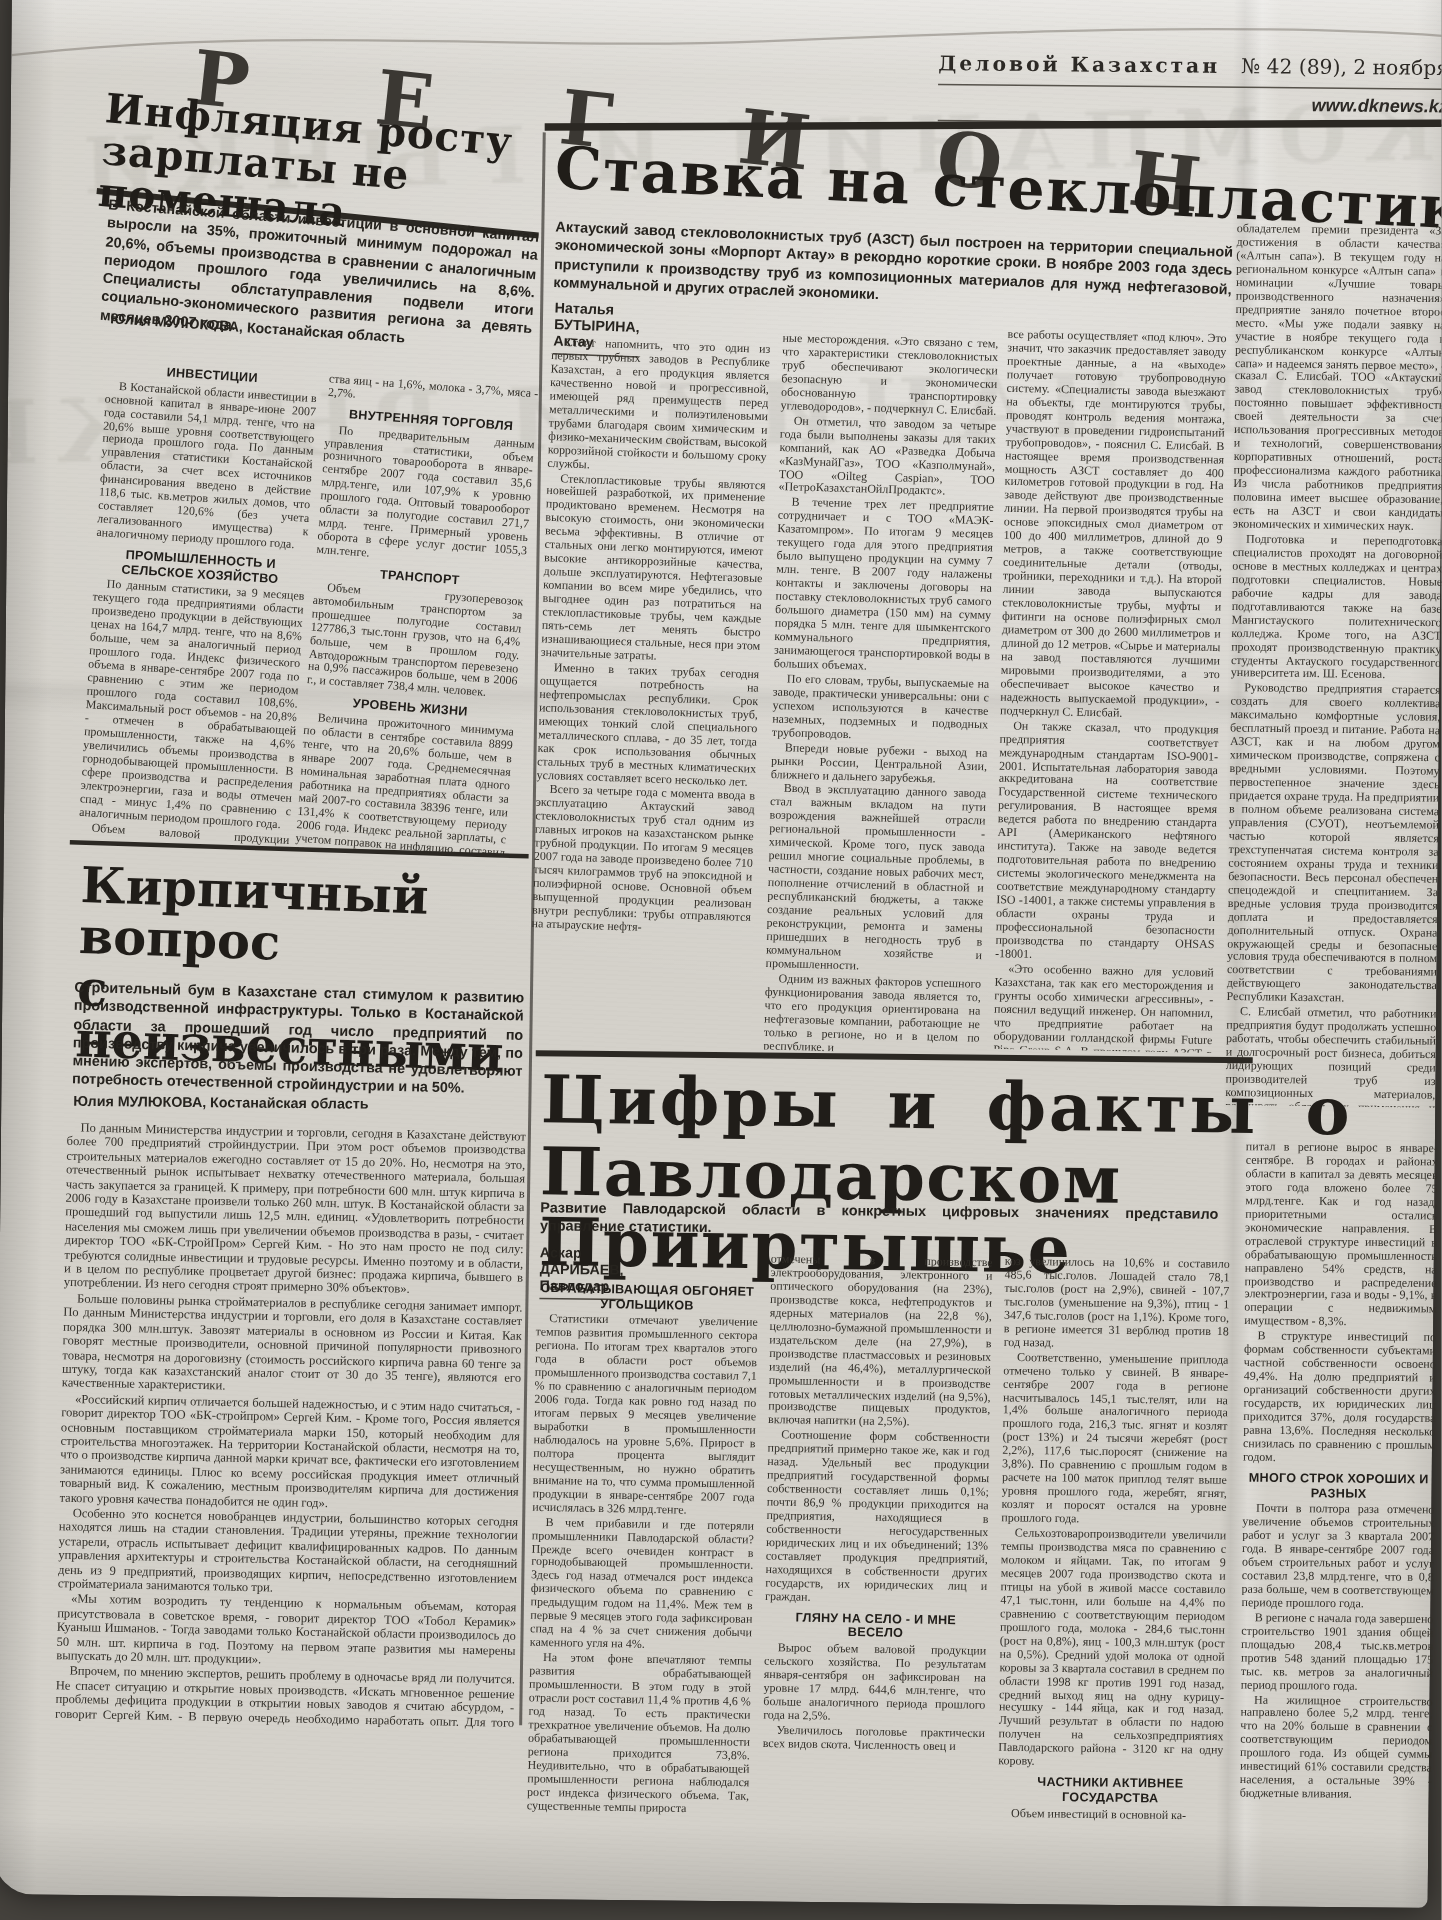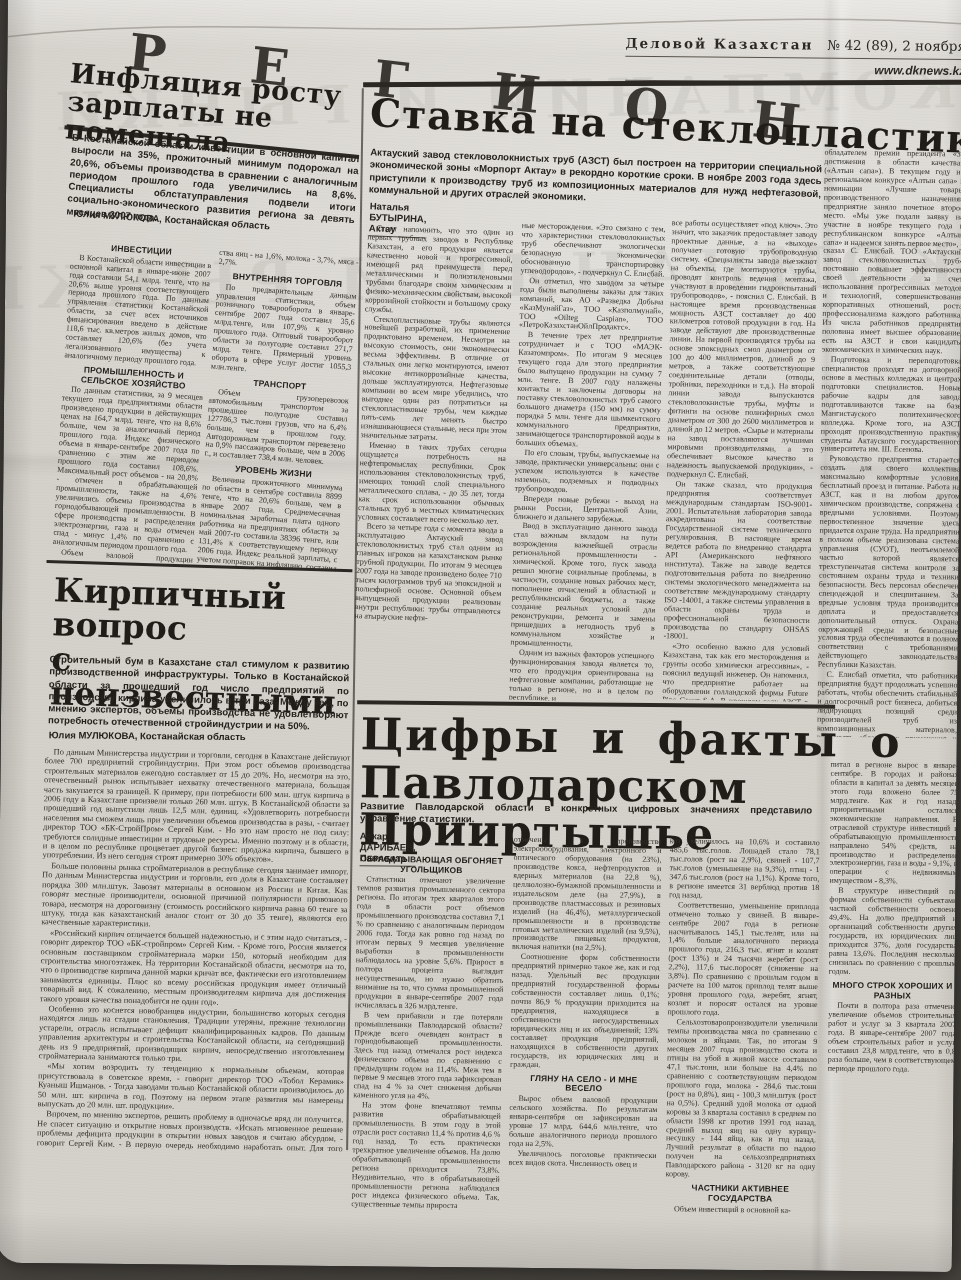--- a/index.html
+++ b/index.html
@@ -206,16 +206,18 @@
         <p class="para">Соответственно, уменьшение приплода отмечено только у свиней. В январе-сентябре 2007 года в регионе насчитывалось 145,1 тыс.телят, или на 1,4% больше аналогичного периода прошлого года, 216,3 тыс. ягнят и козлят (рост 13%) и 24 тысячи жеребят (рост 2,2%), 117,6 тыс.поросят (снижение на 3,8%). По сравнению с прошлым годом в расчете на 100 маток приплод телят выше уровня прошлого года, жеребят, ягнят, козлят и поросят остался на уровне прошлого года.</p>
         <p class="para">Сельхозтоваропроизводители увеличили темпы производства мяса по сравнению с молоком и яйцами. Так, по итогам 9 месяцев 2007 года производство скота и птицы на убой в живой массе составило 47,1 тыс.тонн, или больше на 4,4% по сравнению с соответствующим периодом прошлого года, молока - 284,6 тыс.тонн (рост на 0,8%), яиц - 100,3 млн.штук (рост на 0,5%). Средний удой молока от одной коровы за 3 квартала составил в среднем по области 1998 кг против 1991 год назад, средний выход яиц на одну курицу-несушку - 144 яйца, как и год назад. Лучший результат в области по надою получен на сельхозпредприятиях Павлодарского района - 3120 кг на одну корову.</p>
         <h4 class="subhead">ЧАСТНИКИ АКТИВНЕЕ ГОСУДАРСТВА</h4>
         <p class="para">Объем инвестиций в основной ка-</p>
       </div>
     <div class="abs flow" style="left:830px;top:768px;width:128px;height:498px;">
         <p class="para noindent">питал в регионе вырос в январе-сентябре. В городах и районах области в капитал за девять месяцев этого года вложено более 75 млрд.тенге. Как и год назад, приоритетными остались экономические направления. В отраслевой структуре инвестиций в обрабатывающую промышленность направлено 54% средств, на производство и распределение электроэнергии, газа и воды - 9,1%, в операции с недвижимым имуществом - 8,3%.</p>
         <p class="para">В структуре инвестиций по формам собственности субъектами частной собственности освоено 49,4%. На долю предприятий и организаций собственности других государств, их юридических лиц приходится 37%, доля государства равна 13,6%. Последняя несколько снизилась по сравнению с прошлым годом.</p>
         <h4 class="subhead">МНОГО СТРОК ХОРОШИХ И РАЗНЫХ</h4>
         <p class="para">Почти в полтора раза отмечено увеличение объемов строительных работ и услуг за 3 квартала 2007 года. В январе-сентябре 2007 года объем строительных работ и услуг составил 23,8 млрд.тенге, что в 0,8 раза больше, чем в соответствующем периоде прошлого года.</p>
+        <p class="para">В регионе с начала года завершено строительство 1901 здания общей площадью 208,4 тыс.кв.метров против 548 зданий площадью 175 тыс. кв. метров за аналогичный период прошлого года.</p>
+        <p class="para">На жилищное строительство направлено более 5,2 млрд. тенге, что на 20% больше в сравнении с соответствующим периодом прошлого года. Из общей суммы инвестиций 61% составили средства населения, а остальные 39% - бюджетные вливания.</p>
       </div>
   </div>
 
 </div>
 
 </body></html>

